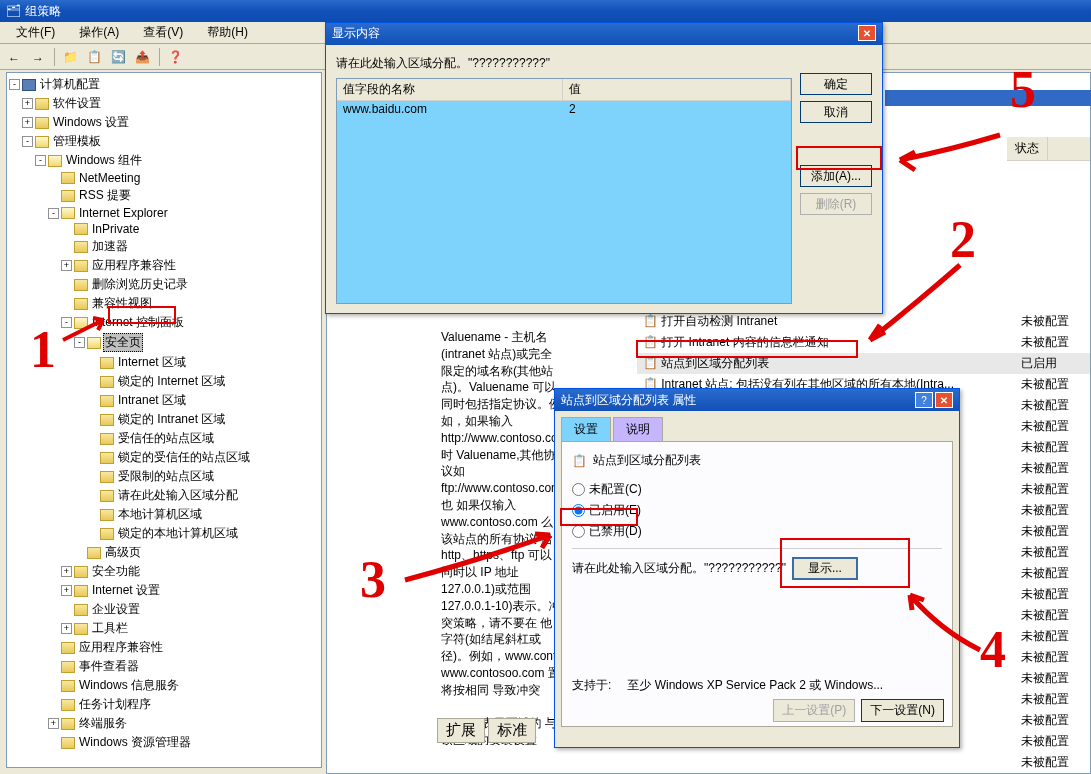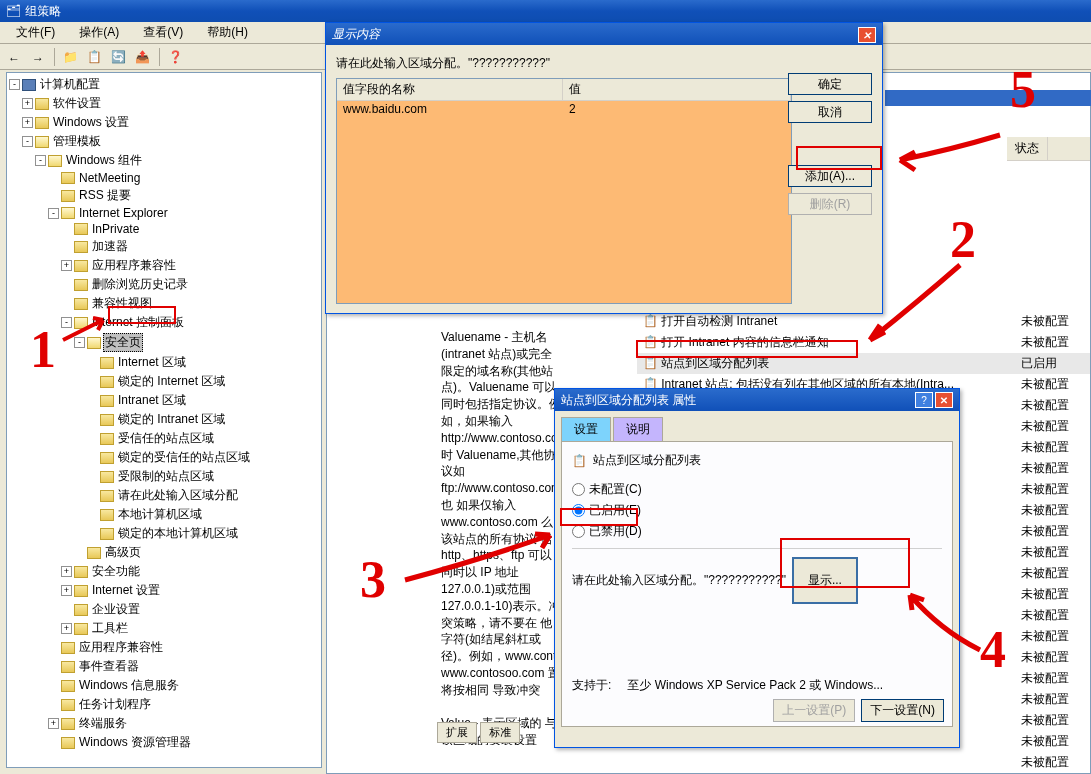--- a/index.html
+++ b/index.html
@@ -30,36 +30,36 @@
 
 .right-pane { position: absolute; top: 72px; left: 326px; right: 0; bottom: 0; background: #fff; border: 1px solid #7f9db9; }
 .right-header { display: flex; background: #ece9d8; border-bottom: 1px solid #d4d0c8; }
 .right-header div { padding: 3px 8px; border-right: 1px solid #d4d0c8; }
 .right-row { display: flex; padding: 2px 4px; }
 .right-row .c1 { width: 380px; padding-left: 2px; }
 .right-row .c2 { flex: 1; }
 .right-row.sel { background: #e8e8e8; }
 .desc-area { position: absolute; top: 326px; left: 436px; width: 120px; font-size: 12px; line-height: 1.4; padding: 4px; }
 .tabs-bottom { position: absolute; bottom: 2px; left: 436px; }
-.tabs-bottom span { display: inline-block; padding: 2px 8px; border: 1px solid #aca899; background: #ece9d8; font-size: 11px; }
+.tabs-bottom span { display: inline-block; padding: 2px 8px; border: 1px solid #aca899; background: #ece9d8; font-size: 15px; }
 
 
 .dlg-show { position: absolute; top: 22px; left: 325px; width: 558px; height: 292px; background: #ece9d8; border: 1px solid #0054e3; box-shadow: 2px 2px 4px rgba(0,0,0,0.3); }
-.dlg-titlebar { background: linear-gradient(to bottom, #2a6bcc, #1050b8); color: #fff; height: 22px; padding: 2px 6px; display: flex; justify-content: space-between; align-items: flex-end; font-style: italic; }
+.dlg-titlebar { background: linear-gradient(to bottom, #2a6bcc, #1050b8); color: #fff; height: 22px; padding: 2px 6px; display: flex; justify-content: space-between; align-items: flex-start; }
 .dlg-close { width: 18px; height: 16px; background: #e85030; border: 1px solid #fff; color: #fff; display: flex; align-items: center; justify-content: center; font-weight: bold; font-size: 10px; cursor: pointer; }
 .dlg-show .body { padding: 10px; }
-.dlg-show .listbox { border: 1px solid #7f9db9; background: #fdba74; width: 456px; height: 226px; }
+.dlg-show .listbox { border: 1px solid #7f9db9; background: #7dd3fc; width: 456px; height: 226px; }
 .dlg-show .listbox-header { display: flex; background: #ece9d8; border-bottom: 1px solid #d4d0c8; }
 .dlg-show .listbox-header div { padding: 2px 6px; border-right: 1px solid #d4d0c8; }
 .dlg-show .lh1 { width: 226px; }
 .dlg-show .lh2 { flex: 1; }
 .dlg-show .listbox-row { display: flex; padding: 1px 6px; }
 .dlg-show .listbox-row div:first-child { width: 226px; }
 .dlg-buttons { position: absolute; top: 50px; right: 10px; display: flex; flex-direction: column; gap: 6px; }
-.btn { width: 84px; height: 22px; background: #ece9d8; border: 1px solid #003c74; display: flex; align-items: center; justify-content: center; cursor: pointer; }
+.btn { width: 72px; height: 22px; background: #ece9d8; border: 1px solid #003c74; display: flex; align-items: center; justify-content: center; cursor: pointer; }
 .btn.disabled { color: #a0a0a0; border-color: #b0b0b0; }
 
 
 .dlg-prop { position: absolute; top: 388px; left: 554px; width: 406px; height: 360px; background: #ece9d8; border: 1px solid #0054e3; box-shadow: 2px 2px 4px rgba(0,0,0,0.3); }
 .dlg-prop .titlebar2 { background: linear-gradient(to bottom, #2a6bcc, #1050b8); color: #fff; height: 22px; padding: 2px 6px; display: flex; justify-content: space-between; align-items: center; }
 .dlg-prop .titlebar2 .btns { display: flex; gap: 2px; }
 .dlg-prop .help-btn { width: 18px; height: 16px; background: #4080e0; border: 1px solid #fff; color: #fff; display: flex; align-items: center; justify-content: center; font-size: 10px; cursor: pointer; }
 .dlg-prop .tabstrip { display: flex; padding: 6px 6px 0; }
 .dlg-prop .tab { padding: 3px 12px; background: #c4b5fd; border: 1px solid #aca899; border-bottom: none; margin-right: 2px; }
 .dlg-prop .tab.active { background: #7dd3fc; }
@@ -586,21 +586,21 @@
       <input type="radio" name="cfg" style=""><span>未配置(C)</span>
     </div>
     <div class="radio-row">
       <input type="radio" name="cfg" checked="" style=""><span>已启用(E)</span>
     </div>
     <div class="radio-row">
       <input type="radio" name="cfg" style=""><span>已禁用(D)</span>
     </div>
     <div class="subpanel">
       <span>请在此处输入区域分配。"???????????"</span>
-      <span class="btn2" style="border:2px solid #3a6ea5;padding:13px 14px;">显示...</span>
+      <span class="btn2" style="border:2px solid #3a6ea5;padding:1px 14px;">显示...</span>
     </div>
     <div style="position:absolute;bottom:32px;left:10px;display:flex;gap:16px;">
       <span>支持于:</span>
       <span>至少 Windows XP Service Pack 2 或 Windows...</span>
     </div>
     <div class="bottom-btns">
       <span class="btn2 disabled">上一设置(P)</span>
       <span class="btn2">下一设置(N)</span>
     </div>
   </div>

